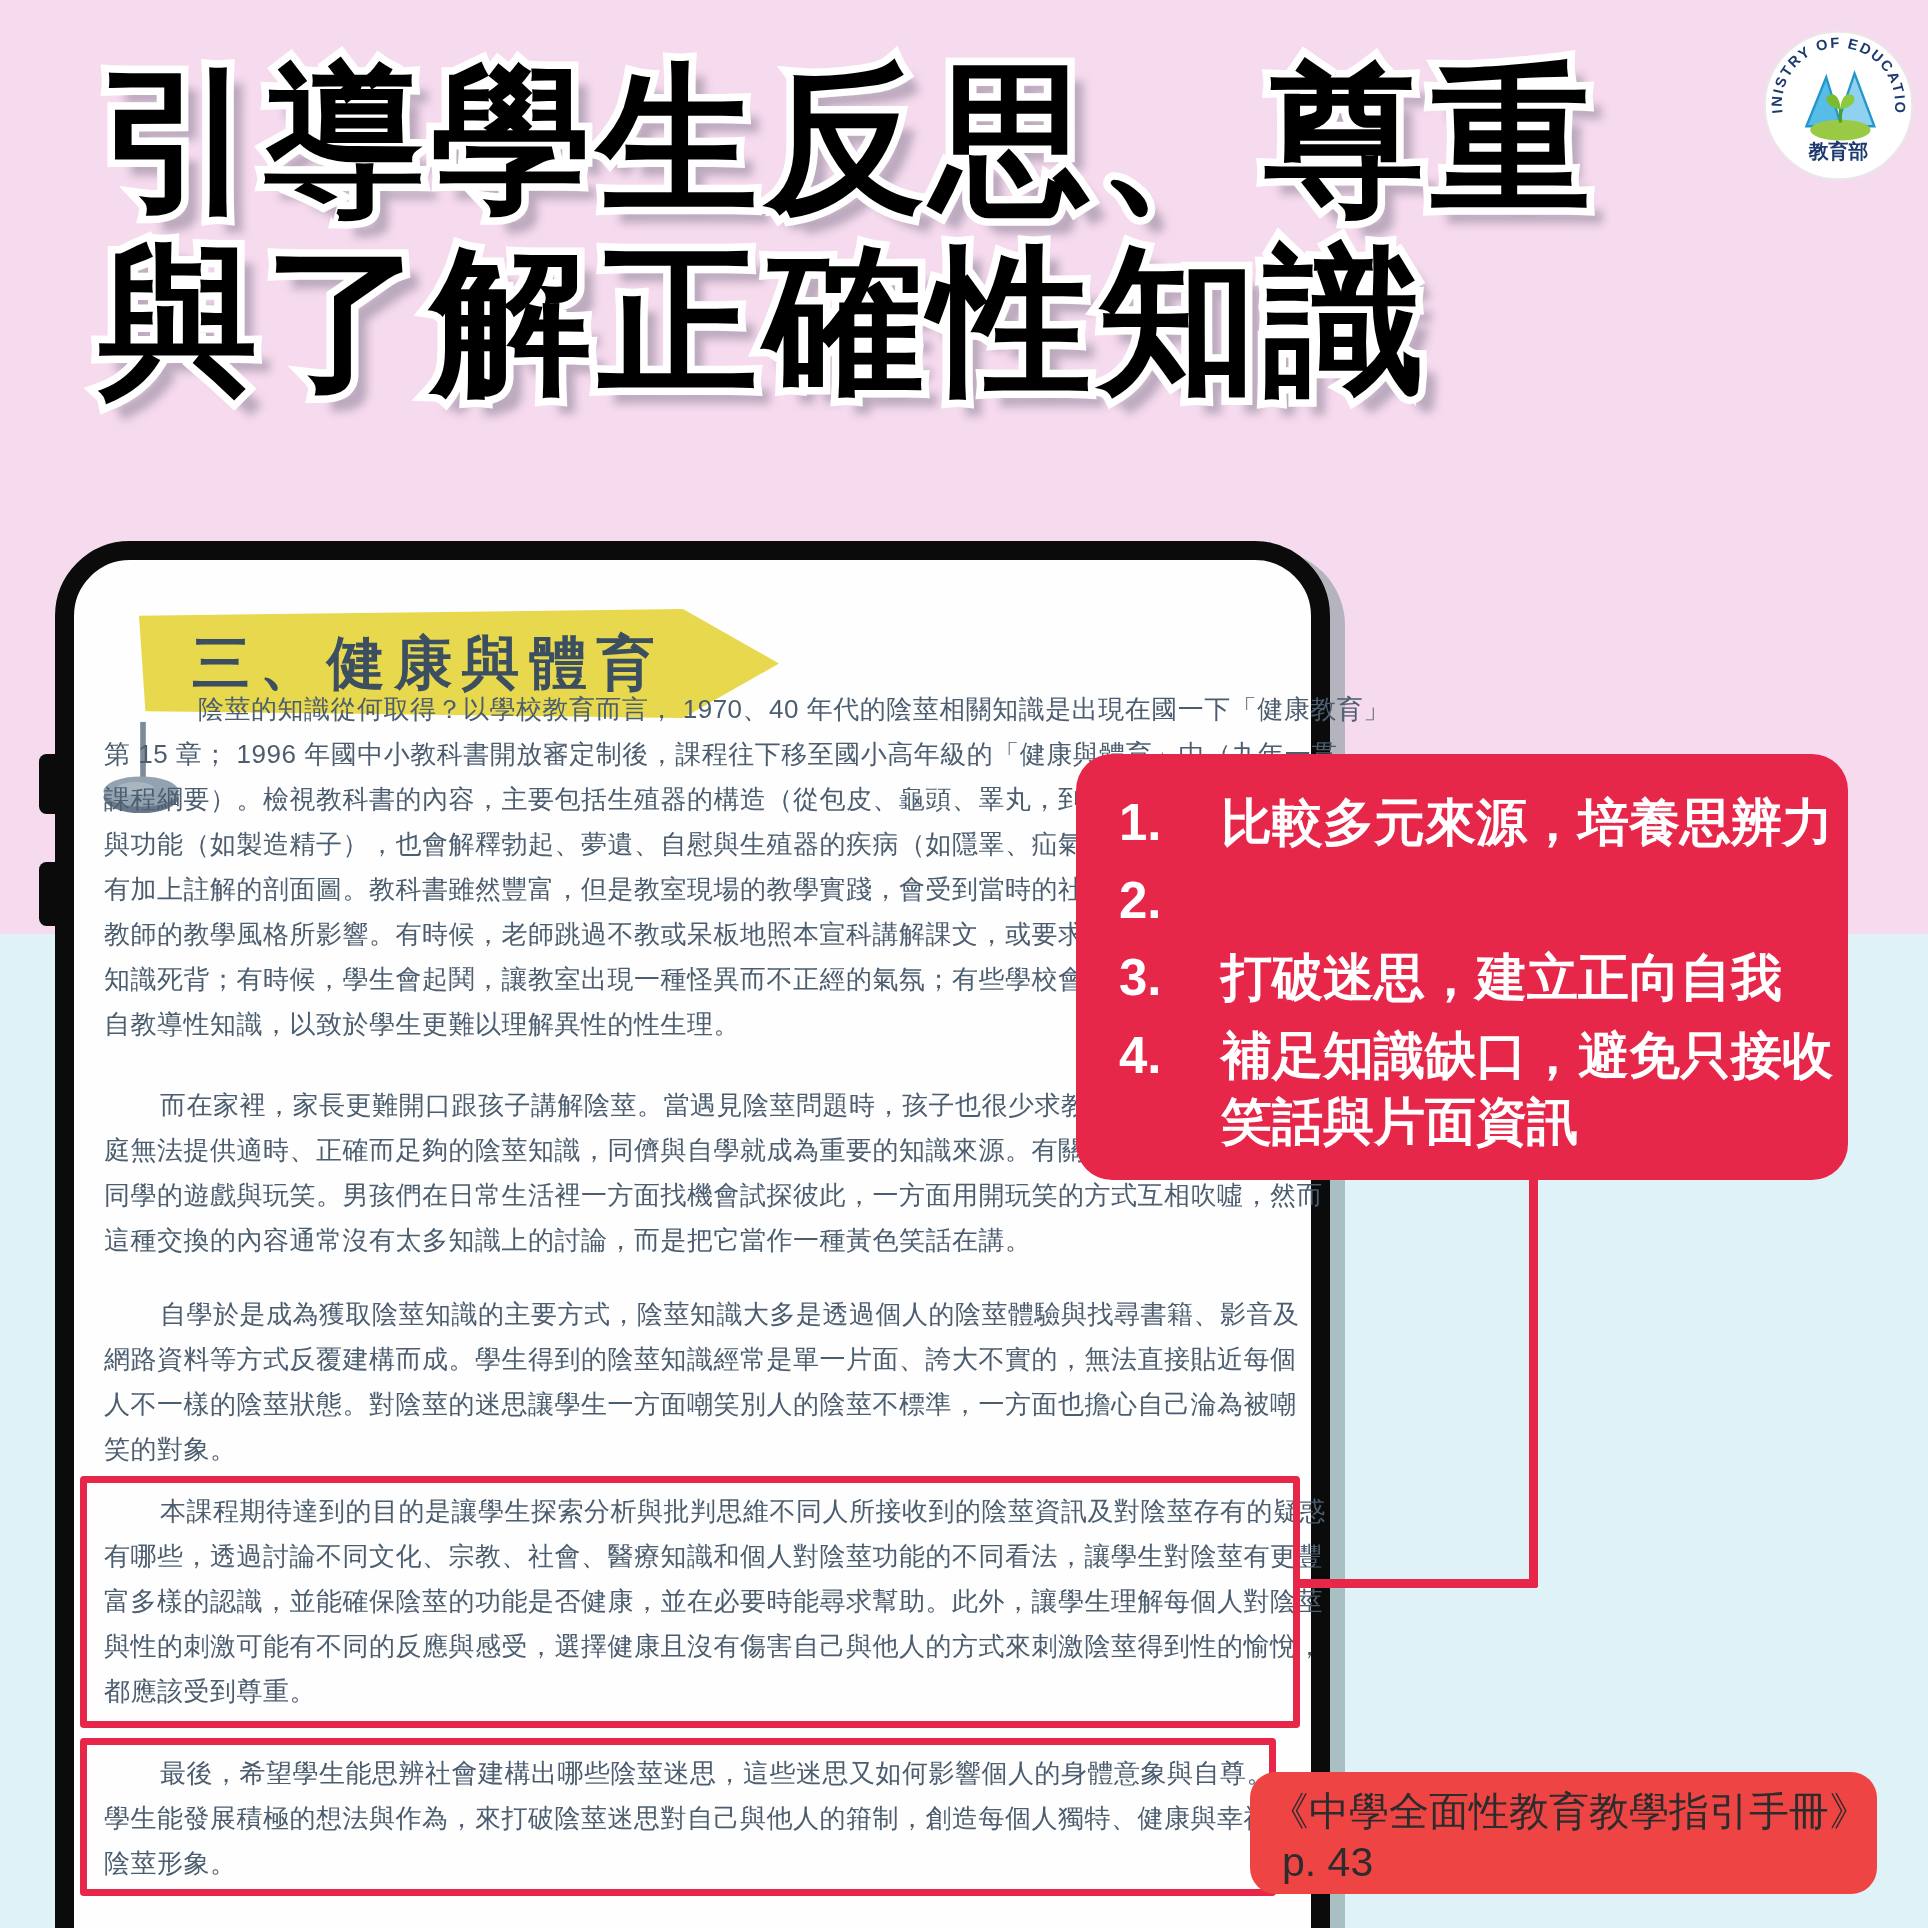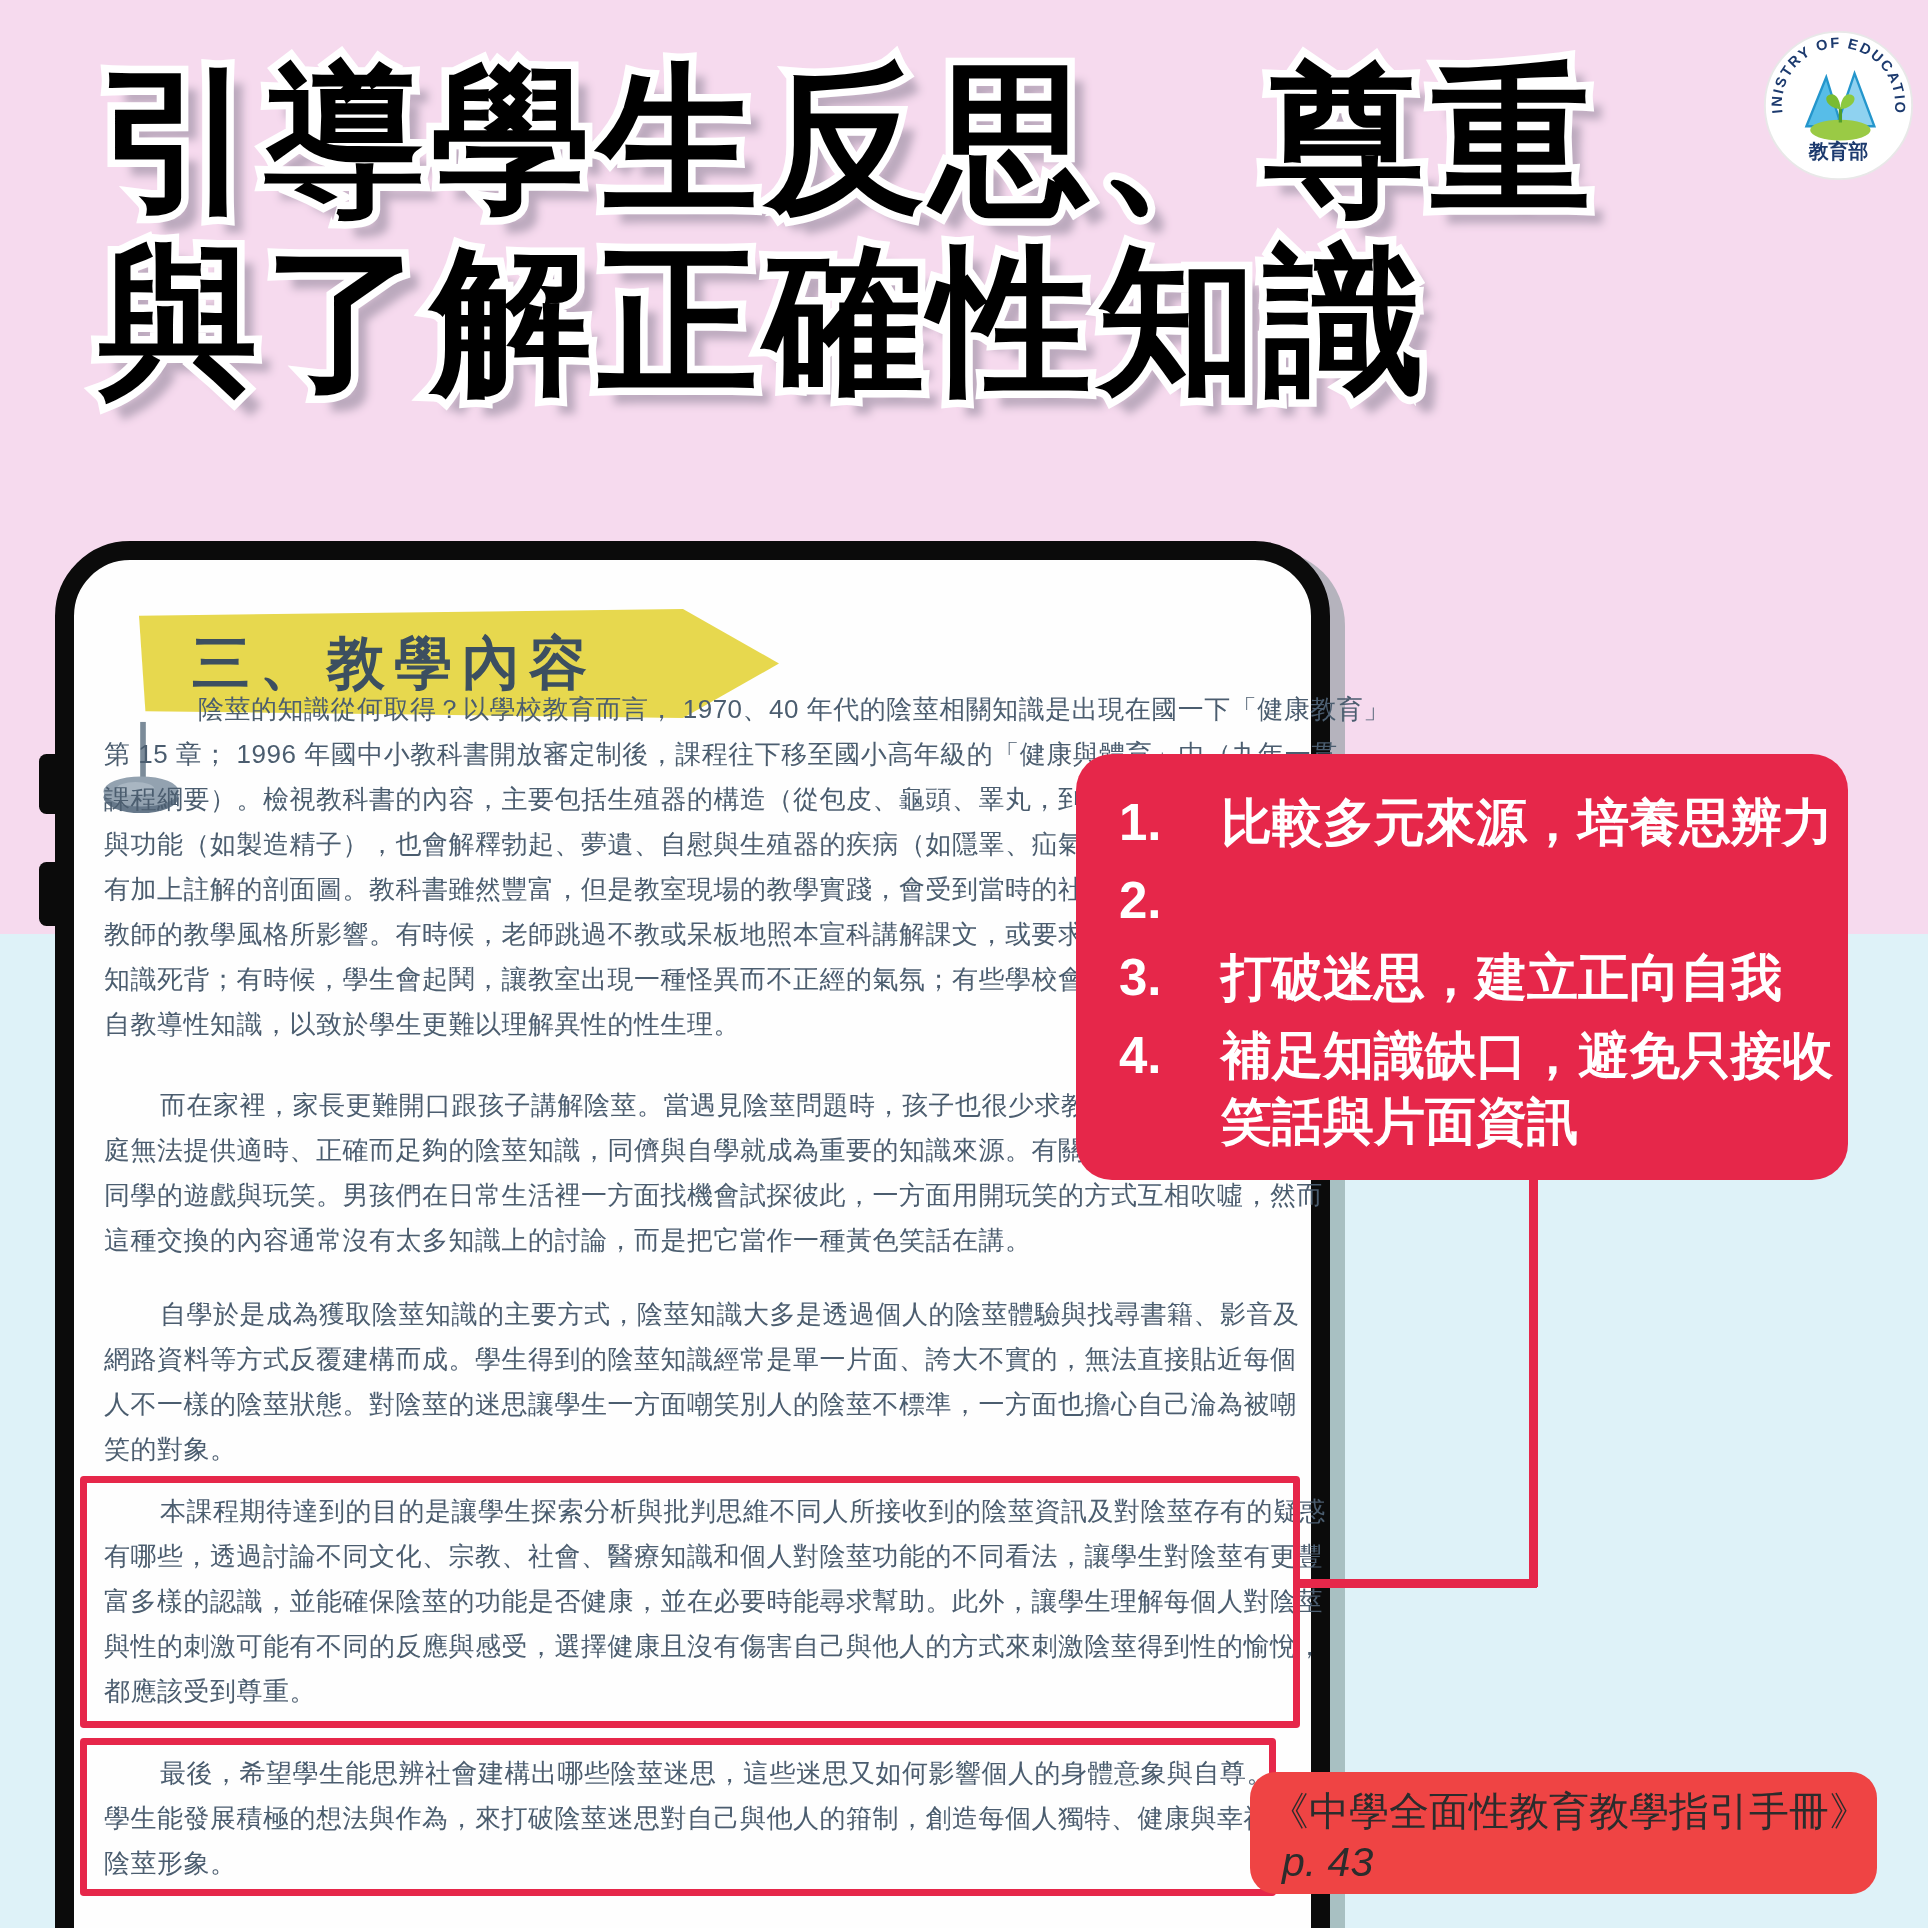--- a/index.html
+++ b/index.html
@@ -82,21 +82,21 @@
   .callout-text{font-size:51px;font-weight:800;color:#ffffff;line-height:55px;white-space:nowrap;margin-left:13px;}
   .callout-text .wrap2{display:block;margin-top:11.3px;}
 
   
   .citation{
     position:absolute;left:1250px;top:1772px;width:627px;height:122px;
     background:#ef4444;border-radius:26px;box-sizing:border-box;
     padding:13px 9.4px 0 19px;z-index:7;
   }
   .cite-line1{font-size:40px;color:#2c2c2c;line-height:53px;white-space:nowrap;}
-  .cite-line2{font-size:41px;color:#2c2c2c;line-height:49px;padding-left:13px;font-style:italic;}
+  .cite-line2{font-size:41px;color:#2c2c2c;line-height:49px;padding-left:13px;}
 </style>
 </head>
 <body>
 
 <div class="canvas">
 
   <div class="bg-pink"></div>
   <div class="bg-blue"></div>
 
   <div class="title">
@@ -129,21 +129,21 @@
       <path d="M 2 4 C 18 2 22 -12 10 -12 C 4 -10 2 -2 2 4 Z" fill="#8cc93e"></path>
       <text x="0" y="56" font-size="21" font-weight="700" fill="#1c3a6e" text-anchor="middle" font-family="Liberation Sans, sans-serif">教育部</text>
     </svg>
   </div>
 
   <div class="phone"></div>
   <div class="vol-btn vol-1"></div>
   <div class="vol-btn vol-2"></div>
 
   <div class="banner">
-    <span>三、教學內容</span>
+    <span>三、健康與體育</span>
   </div>
 
   <div class="pin">
     <svg width="94" height="104" viewBox="0 0 100 110">
       <line x1="50" y1="6" x2="50" y2="70" stroke="#7b8b99" stroke-width="6"></line>
       <ellipse cx="48" cy="86" rx="40" ry="17" fill="#66788a"></ellipse>
       <ellipse cx="48" cy="80" rx="40" ry="16" fill="#93a2b0"></ellipse>
       <ellipse cx="42" cy="77" rx="20" ry="7" fill="#a9b6c2"></ellipse>
     </svg>
   </div>

